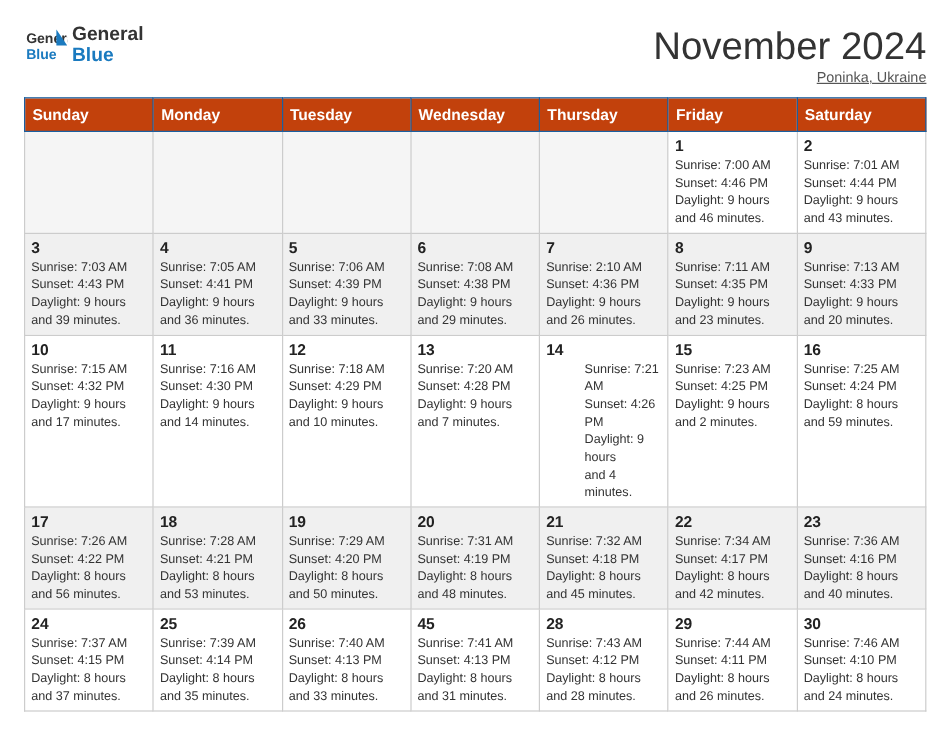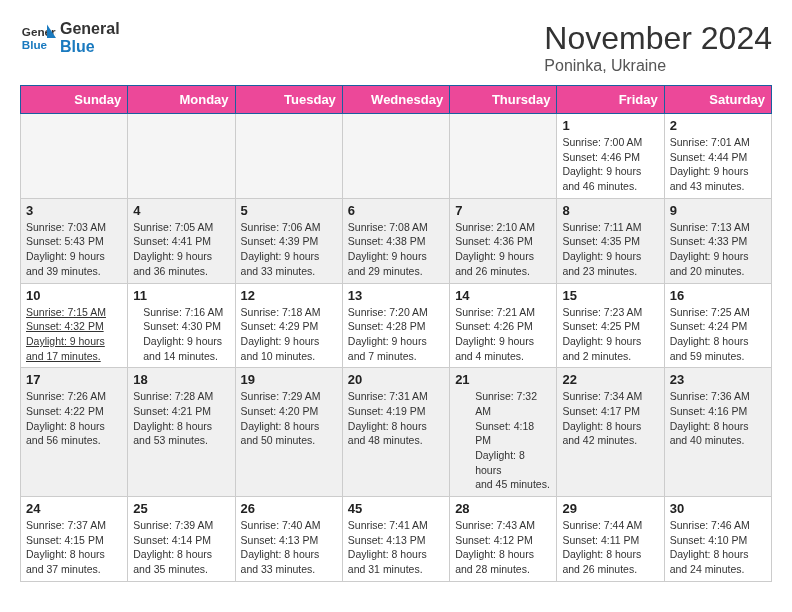--- a/index.html
+++ b/index.html
@@ -19,41 +19,42 @@
     .logo {
       display: flex;
       align-items: center;
       gap: 4px;
     }
     .logo-icon {
       width: 36px;
       height: 36px;
     }
     .title-block {
-      text-align: left;
+      text-align: right;
       margin-left: 30px;
     }
     .month-title {
       font-size: 32px;
       font-weight: normal;
       color: #333;
     }
     .location {
-      font-size: 16px;
+      font-size: 12px;
       color: #555;
+      text-decoration: underline;
     }
     table {
       width: 100%;
       border-collapse: collapse;
       table-layout: fixed;
     }
     th {
-      background-color: #ec4899;
+      background-color: #c2410c;
       color: #fff;
-      text-align: right;
+      text-align: left;
       padding: 6px 6px;
       font-size: 13px;
       font-weight: bold;
       border: 1px solid #1a5fa0;
     }
     td {
       border: 1px solid #ccc;
       vertical-align: top;
       padding: 4px 5px;
       height: 80px;
@@ -132,21 +133,21 @@
           <div class="day-info" style="white-space: pre-line;">Sunrise: 7:01 AM
 Sunset: 4:44 PM
 Daylight: 9 hours
 and 43 minutes.</div>
         </td>
       </tr>
       <tr>
         <td class="alt-row">
           <span class="day-num">3</span>
           <div class="day-info" style="white-space: pre-line;">Sunrise: 7:03 AM
-Sunset: 5:43 PM
+Sunset: 4:43 PM
 Daylight: 9 hours
 and 39 minutes.</div>
         </td>
         <td class="alt-row">
           <span class="day-num">4</span>
           <div class="day-info" style="white-space: pre-line;">Sunrise: 7:05 AM
 Sunset: 4:41 PM
 Daylight: 9 hours
 and 36 minutes.</div>
         </td>
@@ -182,49 +183,49 @@
           <span class="day-num">9</span>
           <div class="day-info" style="white-space: pre-line;">Sunrise: 7:13 AM
 Sunset: 4:33 PM
 Daylight: 9 hours
 and 20 minutes.</div>
         </td>
       </tr>
       <tr>
         <td>
           <span class="day-num">10</span>
-          <div class="day-info" style="white-space: pre-line; text-decoration: underline;">Sunrise: 7:15 AM
+          <div class="day-info" style="white-space: pre-line;">Sunrise: 7:15 AM
 Sunset: 4:32 PM
 Daylight: 9 hours
 and 17 minutes.</div>
         </td>
         <td>
           <span class="day-num">11</span>
-          <div class="day-info" style="white-space: pre-line; margin-left: 10px;">Sunrise: 7:16 AM
+          <div class="day-info" style="white-space: pre-line;">Sunrise: 7:16 AM
 Sunset: 4:30 PM
 Daylight: 9 hours
 and 14 minutes.</div>
         </td>
         <td>
           <span class="day-num">12</span>
           <div class="day-info" style="white-space: pre-line;">Sunrise: 7:18 AM
 Sunset: 4:29 PM
 Daylight: 9 hours
 and 10 minutes.</div>
         </td>
         <td>
           <span class="day-num">13</span>
           <div class="day-info" style="white-space: pre-line;">Sunrise: 7:20 AM
 Sunset: 4:28 PM
 Daylight: 9 hours
 and 7 minutes.</div>
         </td>
         <td>
           <span class="day-num">14</span>
-          <div class="day-info" style="white-space: pre-line;">Sunrise: 7:21 AM
+          <div class="day-info" style="white-space: pre-line; margin-left: 32px;">Sunrise: 7:21 AM
 Sunset: 4:26 PM
 Daylight: 9 hours
 and 4 minutes.</div>
         </td>
         <td>
           <span class="day-num">15</span>
           <div class="day-info" style="white-space: pre-line;">Sunrise: 7:23 AM
 Sunset: 4:25 PM
 Daylight: 9 hours
 and 2 minutes.</div>
@@ -261,21 +262,21 @@
         </td>
         <td class="alt-row">
           <span class="day-num">20</span>
           <div class="day-info" style="white-space: pre-line;">Sunrise: 7:31 AM
 Sunset: 4:19 PM
 Daylight: 8 hours
 and 48 minutes.</div>
         </td>
         <td class="alt-row">
           <span class="day-num">21</span>
-          <div class="day-info" style="white-space: pre-line; margin-left: 20px;">Sunrise: 7:32 AM
+          <div class="day-info" style="white-space: pre-line;">Sunrise: 7:32 AM
 Sunset: 4:18 PM
 Daylight: 8 hours
 and 45 minutes.</div>
         </td>
         <td class="alt-row">
           <span class="day-num">22</span>
           <div class="day-info" style="white-space: pre-line;">Sunrise: 7:34 AM
 Sunset: 4:17 PM
 Daylight: 8 hours
 and 42 minutes.</div>

